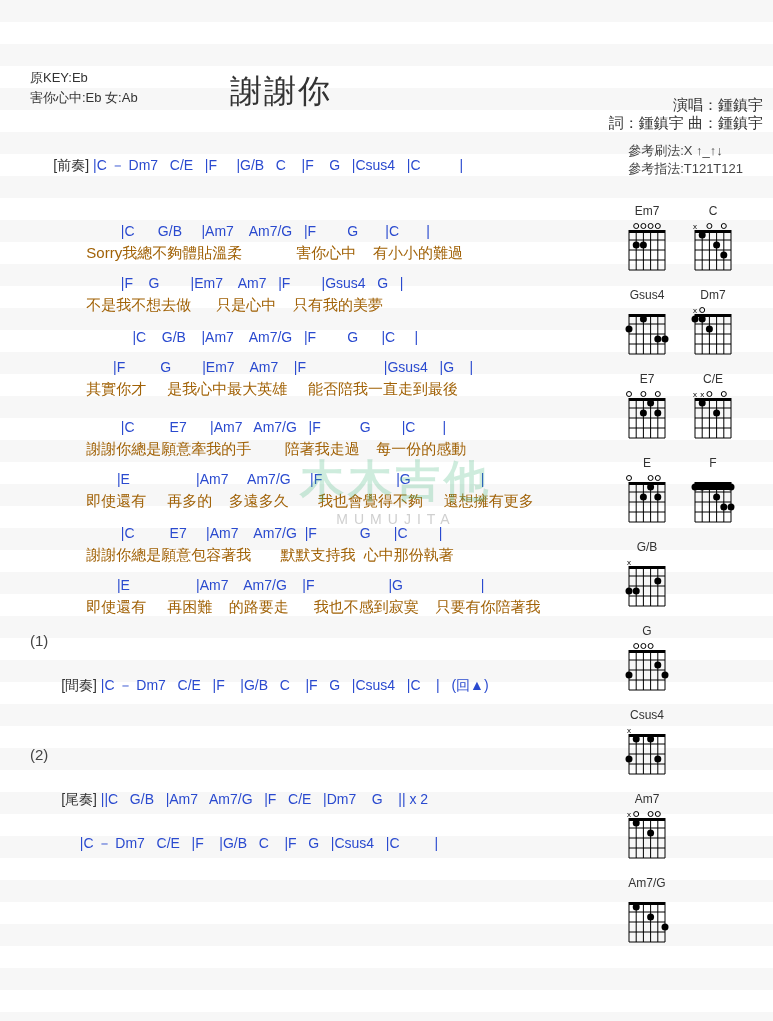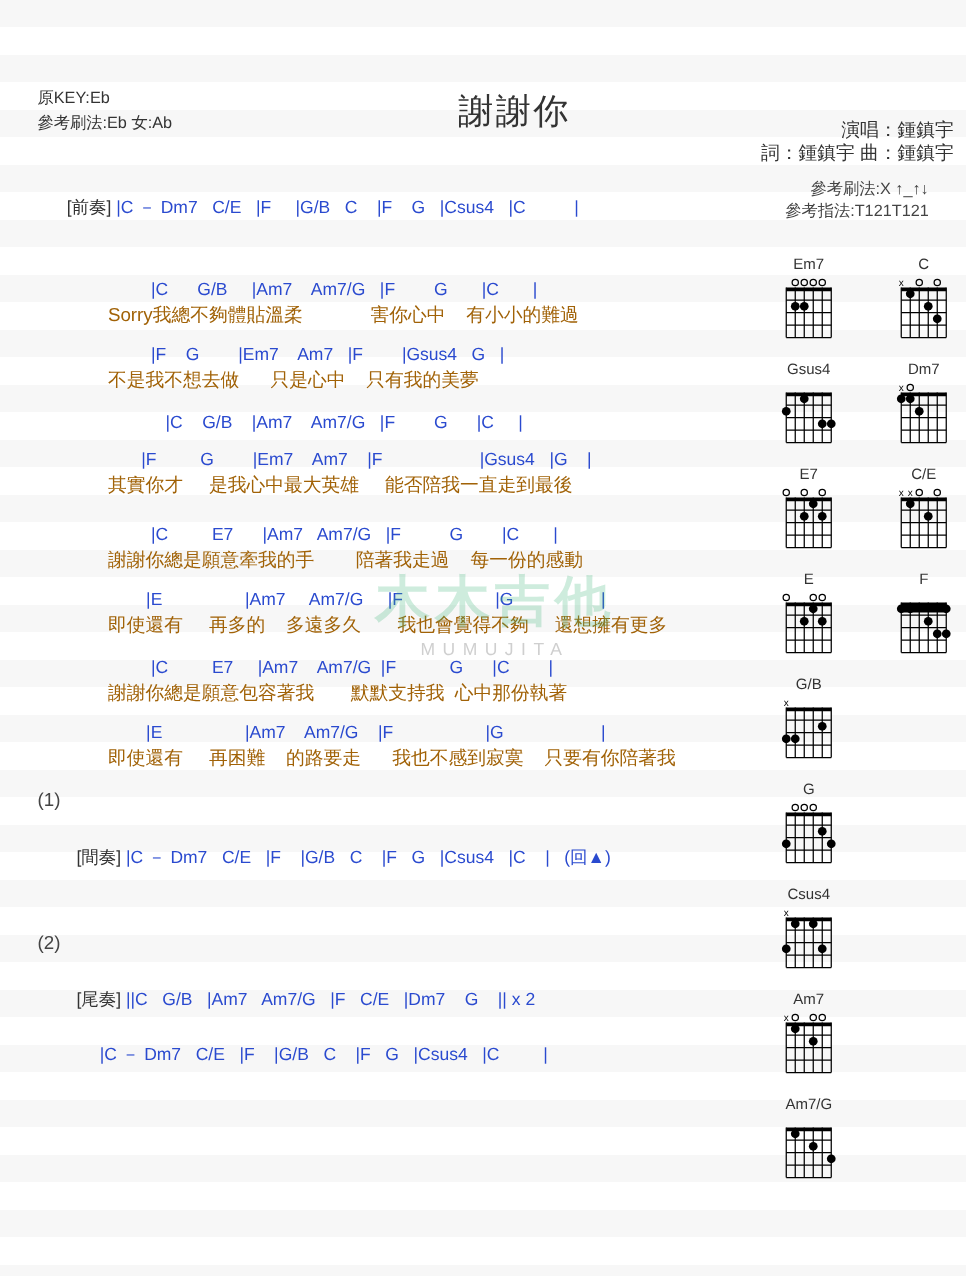--- a/index.html
+++ b/index.html
@@ -19,34 +19,34 @@
       #fff 22px, #fff 44px
     );
     z-index:0;
   }
   .page {
     position:relative; z-index:1;
     padding:18px 10px 10px 30px;
   }
   .header { display:flex;margin-top:48px; }
   .header-left { flex:0 0 200px; font-size:13px; line-height:20px; padding-top:2px;}
-  .header-title { flex:1; text-align:center; font-size:28px; letter-spacing:2px; padding-top:4px; }
+  .header-title { flex:1; font-size:32px; letter-spacing:2px; padding-top:4px; }
   .header-right { flex:0 0 170px; font-size:15px; line-height:18px; text-align:right; padding-top:30px;}
-  .ref-block { font-size:13px; line-height:18px; color:#444; margin-top:10px; text-align:right; padding-right:20px;}
+  .ref-block { font-size:13px; line-height:18px; color:#444; margin-top:10px; padding-right:20px;}
   .top-row { display:flex; align-items:flex-start; }
   .top-row .chordline { flex:1; }
   .main { display:flex; margin-top:6px;}
   .lyrics-col { flex:1; }
   .diagrams-col { flex:0 0 140px; padding-left:6px; display:flex; flex-direction:column; gap:16px;}
   .chordline { color:#2a4acf; font-size:14px; line-height:22px; white-space:pre; font-family:Arial,"Microsoft JhengHei",sans-serif;}
   .lyricline { color:#a16207; font-size:15px; line-height:22px; white-space:pre; }
   .section-tag { color:#333; }
   .marker-num { color:#444; font-size:15px; line-height:22px; margin-top:12px;}
   .row-pair { margin-bottom:8px;margin-left:48px; }
-  .diagram-row { display:flex; gap:18px; justify-content:space-between;}
+  .diagram-row { display:flex; gap:18px; justify-content:flex-start;}
   .diagram { text-align:center; width:48px;}
   .diagram .d-name { font-size:12px; color:#333; margin-bottom:2px;}
   .diagram svg { display:block; margin:0 auto;}
   .watermark {
     position:absolute;
     left:300px; top:452px;
     font-size:44px; font-weight:bold;
     color:rgba(60,180,120,0.25);
     z-index:2; pointer-events:none;
     letter-spacing:4px;
@@ -65,21 +65,21 @@
 <div class="watermark">
   <span>木木吉他</span>
   <span class="sub">MUMUJITA</span>
 </div>
 
 <div class="page">
 
   <div class="header">
     <div class="header-left">
       <div>原KEY:Eb</div>
-      <div>參考刷法:Eb 女:Ab</div>
+      <div>害你心中:Eb 女:Ab</div>
     </div>
     <div class="header-title">謝謝你</div>
     <div class="header-right">
       <div>演唱：鍾鎮宇</div>
       <div>詞：鍾鎮宇  曲：鍾鎮宇</div>
     </div>
   </div>
 
   <div class="top-row">
     <div class="chordline">

